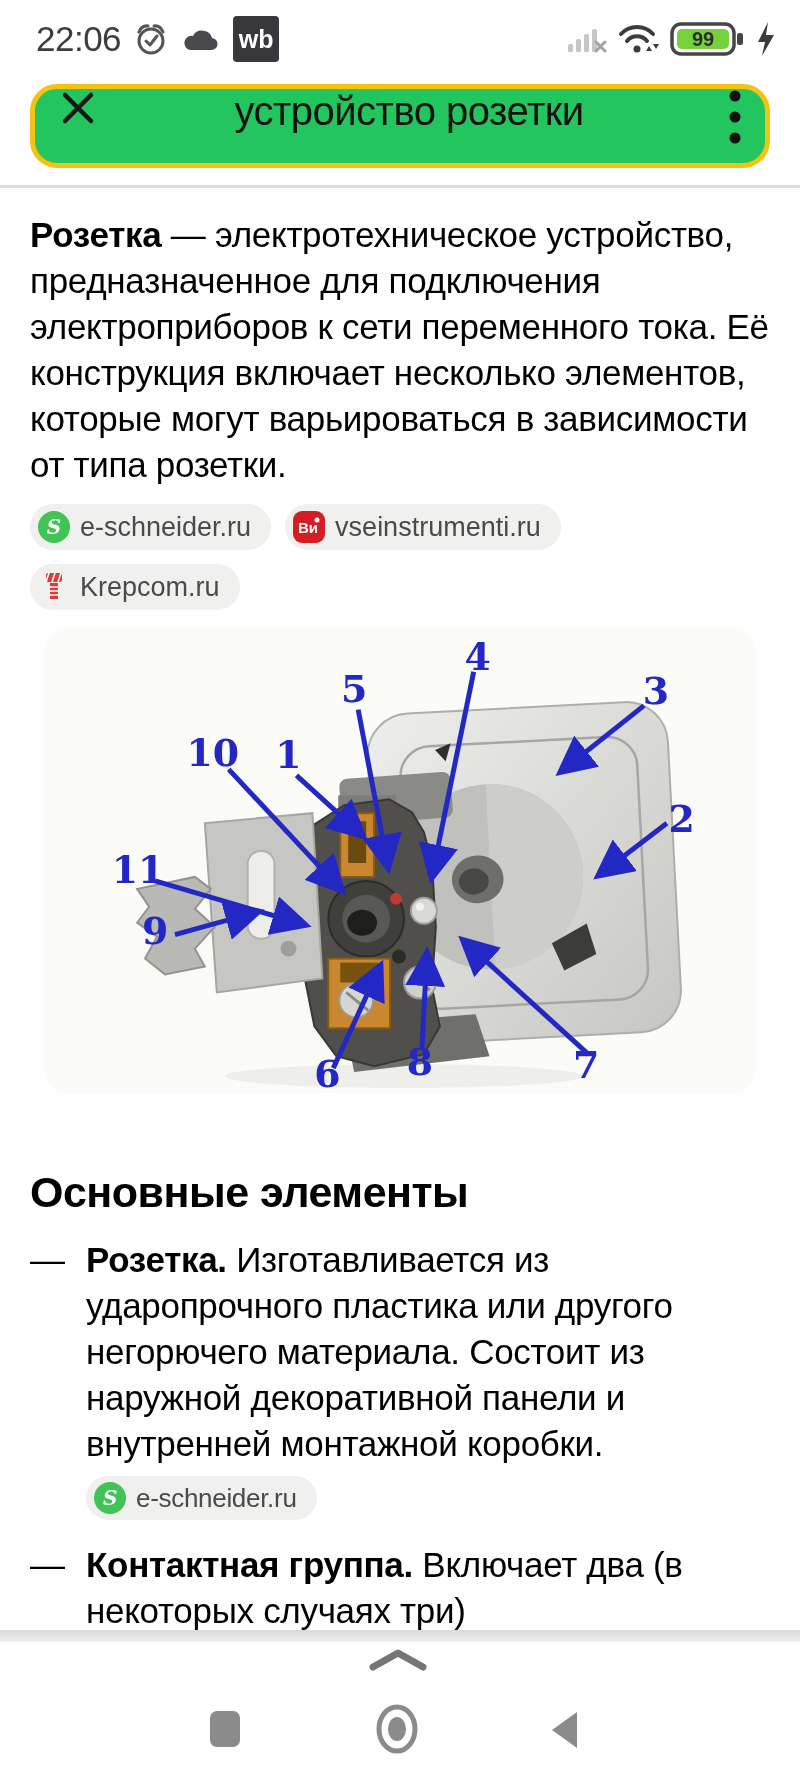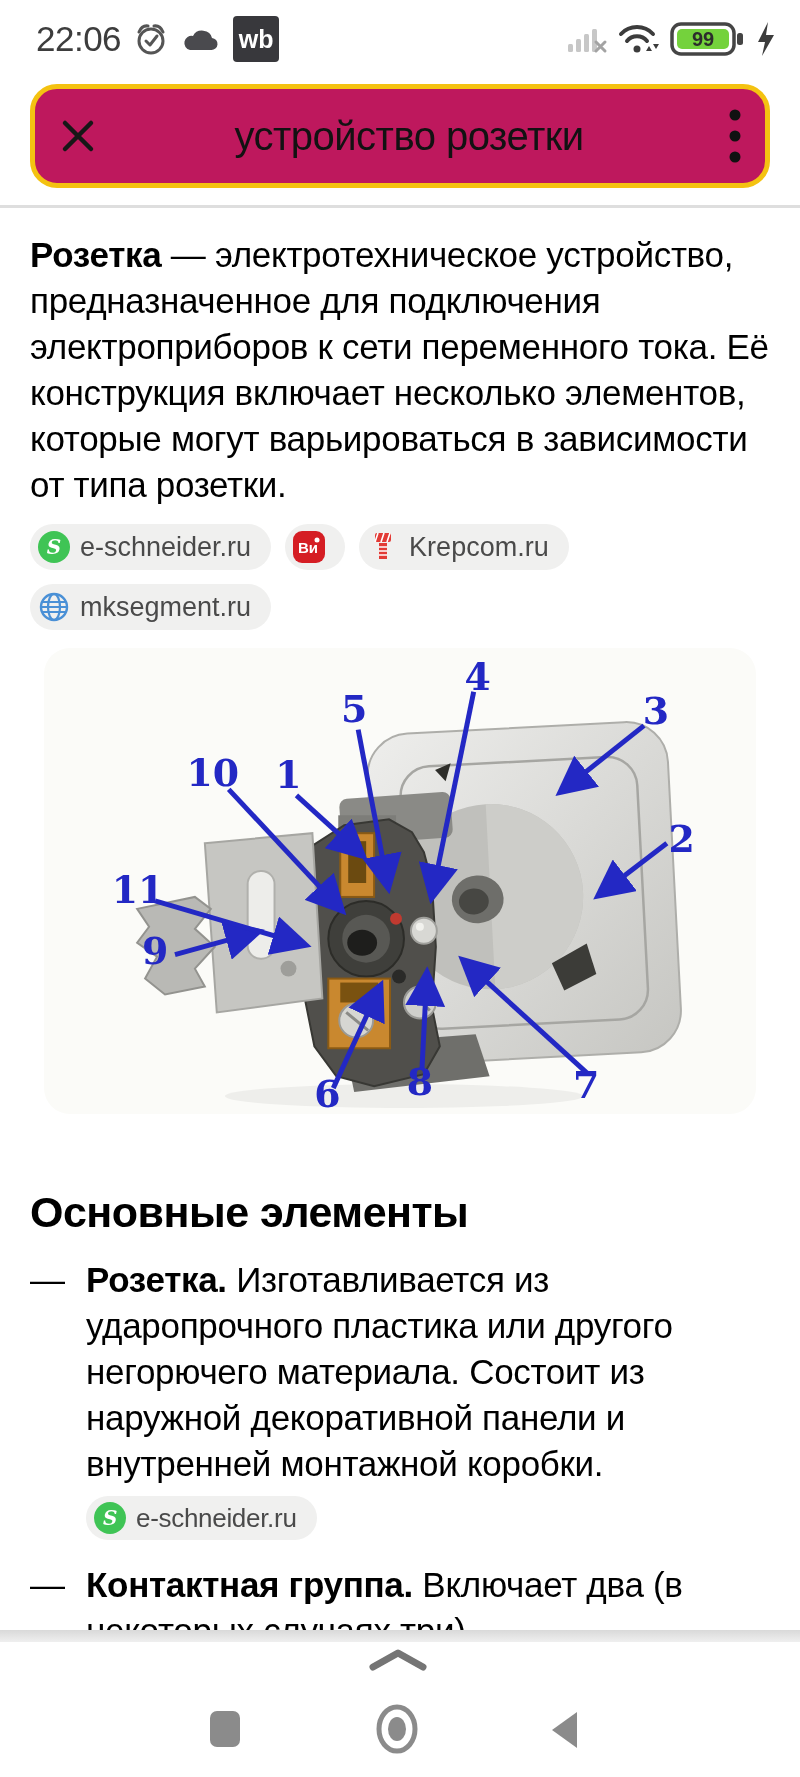--- a/index.html
+++ b/index.html
@@ -9,22 +9,22 @@
     font-family:"Liberation Sans", sans-serif; color:#000;
   }
   
   .status-bar { height:72px; display:flex; align-items:center; padding:6px 24px 0 36px; }
   .sb-left, .sb-right { display:flex; align-items:center; gap:12px; }
   .sb-right { margin-left:auto; gap:10px; }
   .sb-time { font-size:35px; color:#3d3d3d; letter-spacing:-0.5px; }
   .wb-badge { width:46px; height:46px; background:#38383c; border-radius:4px; color:#fff;
     font-size:25px; font-weight:bold; display:flex; align-items:center; justify-content:center; }
   
-  .search-bar { margin:12px 30px 0; height:104px; background:#be185d; border:5px solid #f4c211;
-    border-radius:27px; display:flex; align-items:center; padding:0 24px; }
+  .search-bar { margin:12px 30px 0; height:84px; background:#22c55e; border:5px solid #f4c211;
+    border-radius:27px; display:flex; padding:0 24px; }
   .search-query { flex:1; text-align:center; font-size:40px; color:#121212; letter-spacing:-0.5px; }
   .top-divider { height:3px; background:#dedede; margin-top:17px; }
   
   .content { padding:0 30px; height:1449px; overflow:hidden; position:relative; }
   .lead-par { margin:24px 0 16px; font-size:35px; line-height:46px; letter-spacing:-0.3px; }
   .lead-par b { font-weight:bold; }
   
   .chips { display:flex; flex-wrap:wrap; gap:14px 14px; margin-top:16px; }
   .chip { display:inline-flex; align-items:center; gap:10px; background:#f0f0ef;
     border-radius:999px; height:46px; padding:0 20px 0 8px; font-size:27px; color:#4a4a4a; }
@@ -139,37 +139,30 @@
         <text x="16" y="23" text-anchor="middle" font-size="20" font-weight="bold" font-style="italic" fill="#fff" font-family="DejaVu Serif, serif">S</text>
       </svg>
       <span>e-schneider.ru</span>
     </span>
     <span class="chip">
       <svg class="cicon" viewBox="0 0 32 32">
         <rect x="0" y="0" width="32" height="32" rx="9" fill="#d51e24"></rect>
         <text x="15" y="22" text-anchor="middle" font-size="15" font-weight="bold" fill="#fff" font-family="Liberation Sans, sans-serif">Ви</text>
         <circle cx="24" cy="9" r="2.5" fill="#fff"></circle>
       </svg>
+      <span>vseinstrumenti.ru</span>
     </span>
     <span class="chip">
       <svg class="cicon" viewBox="0 0 32 32">
         <rect x="8" y="2" width="16" height="9" rx="2" fill="#e23b36"></rect>
         <path d="M11 2 l-3 9 M17 2 l-3 9 M23 2 l-3 9" stroke="#fff" stroke-width="1.6"></path>
         <rect x="12" y="12" width="8" height="16" fill="#e23b36"></rect>
         <path d="M12 16 h8 M12 20 h8 M12 24 h8" stroke="#fff" stroke-width="1.6"></path>
       </svg>
       <span>Krepcom.ru</span>
-    </span>
-    <span class="chip">
-      <svg class="cicon" viewBox="0 0 32 32">
-        <circle cx="16" cy="16" r="13" fill="none" stroke="#4a90d6" stroke-width="2.4"></circle>
-        <ellipse cx="16" cy="16" rx="6" ry="13" fill="none" stroke="#4a90d6" stroke-width="2.2"></ellipse>
-        <path d="M4 11 h24 M3 16 h26 M4 21 h24" stroke="#4a90d6" stroke-width="2.2" fill="none"></path>
-      </svg>
-      <span>mksegment.ru</span>
     </span>
   </div>
 
   <div class="figure-card">
     <svg width="712" height="466" viewBox="0 0 712 468">
       <defs>
         <linearGradient id="gplate" x1="0" y1="0" x2="1" y2="1">
           <stop offset="0" stop-color="#eeeeec"></stop>
             <stop offset="1" stop-color="#c6c6c2"></stop>
         </linearGradient>

